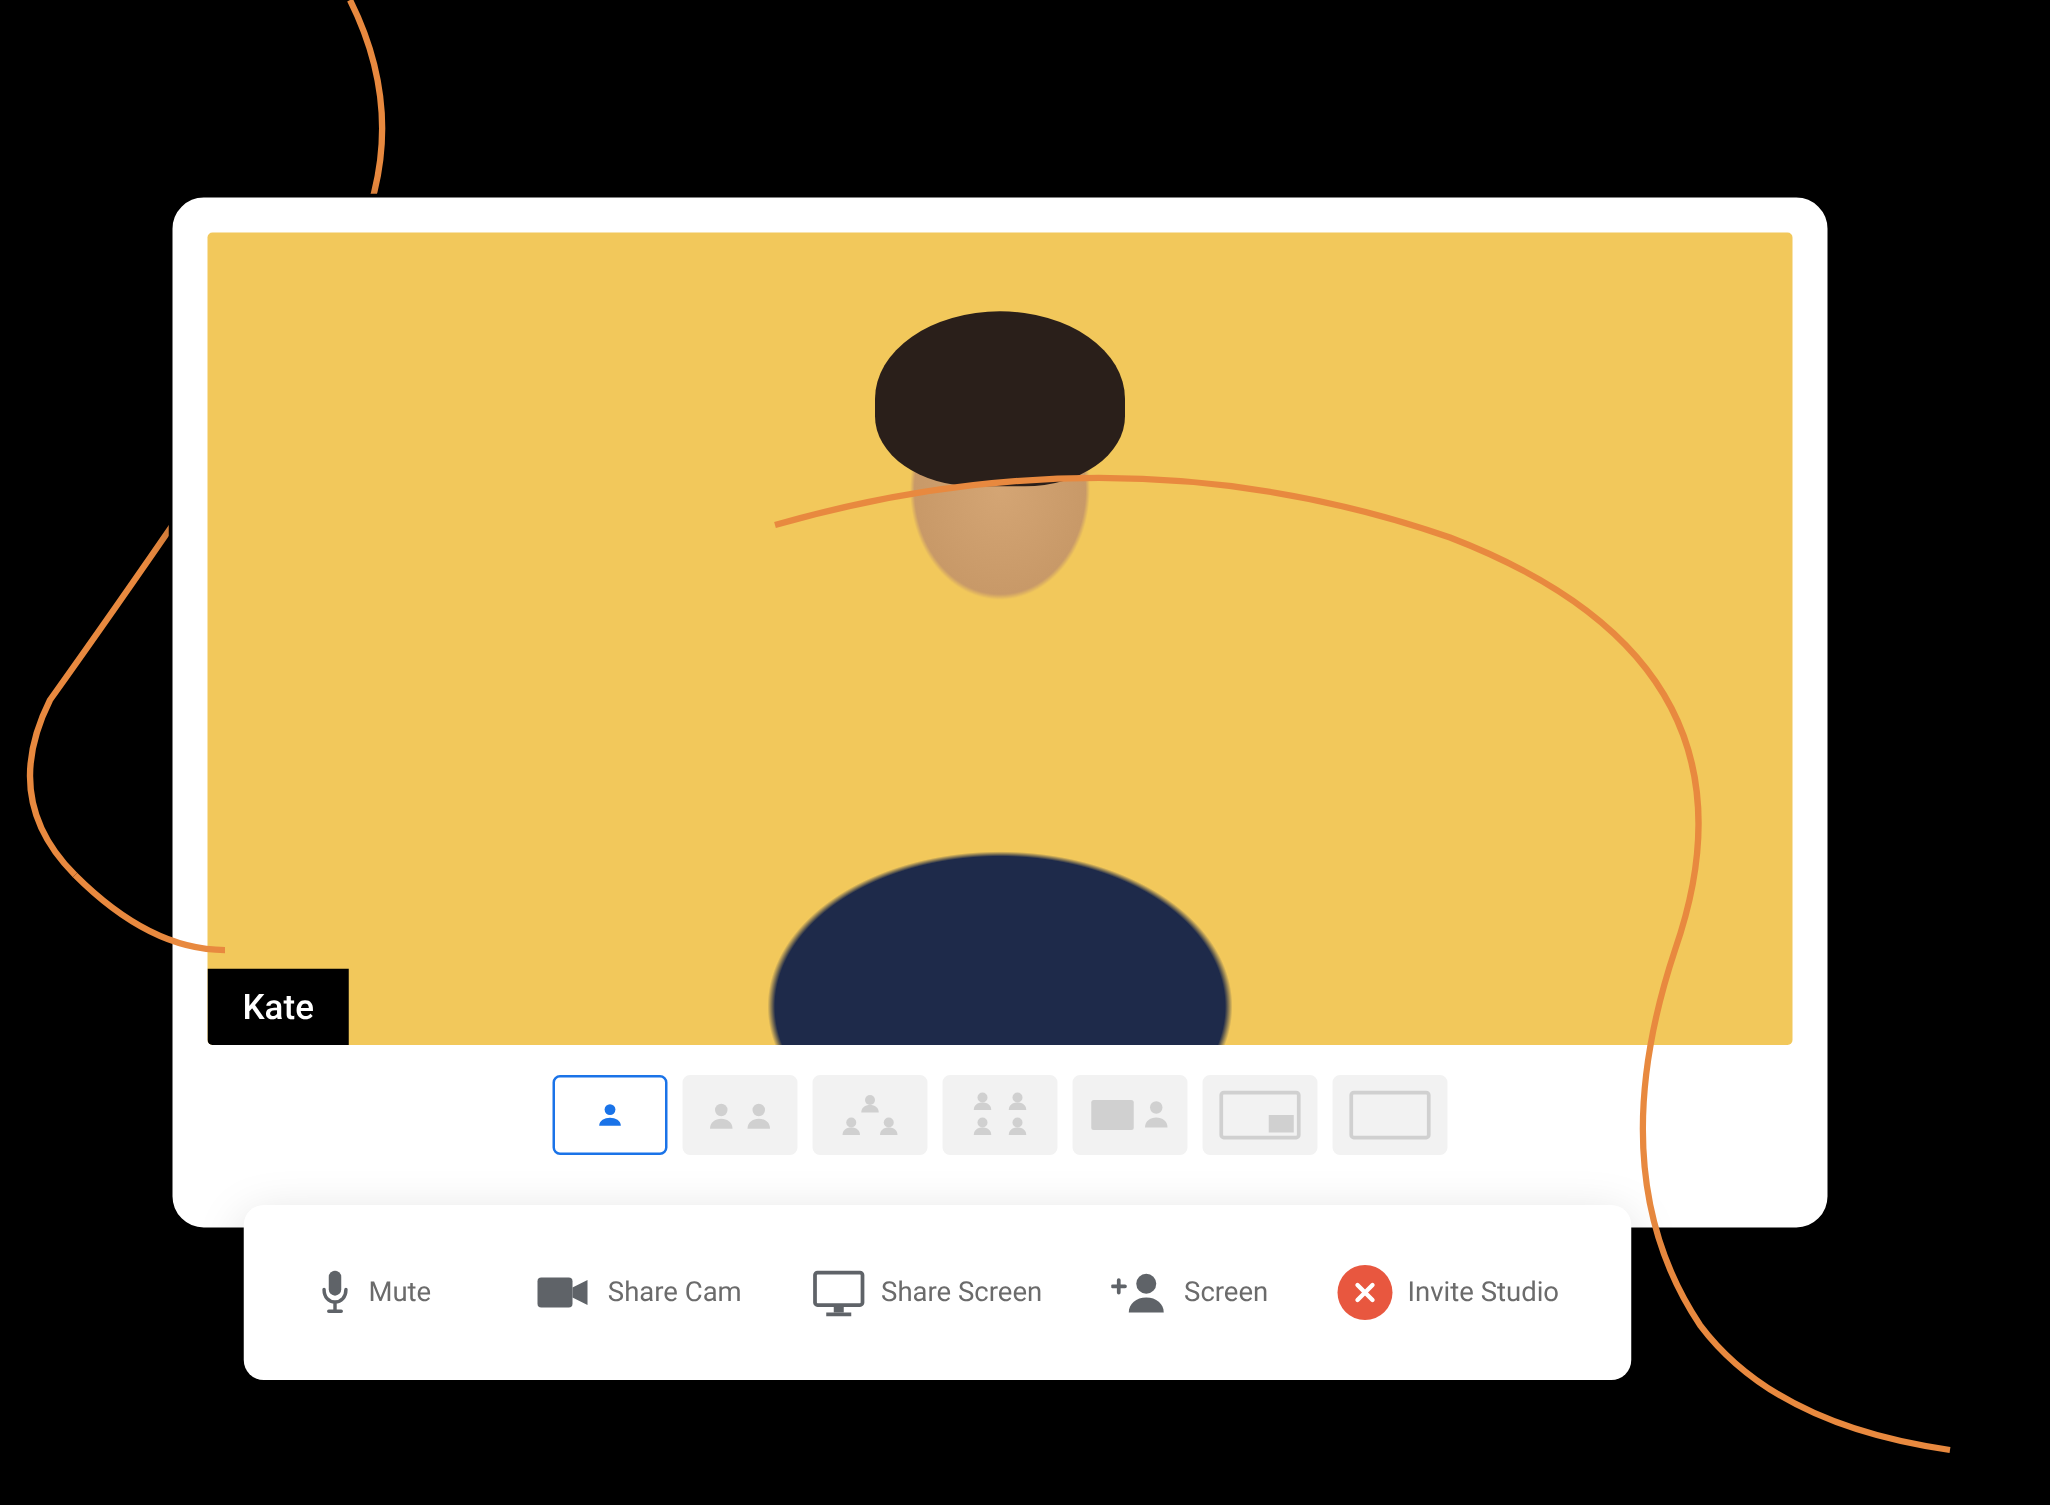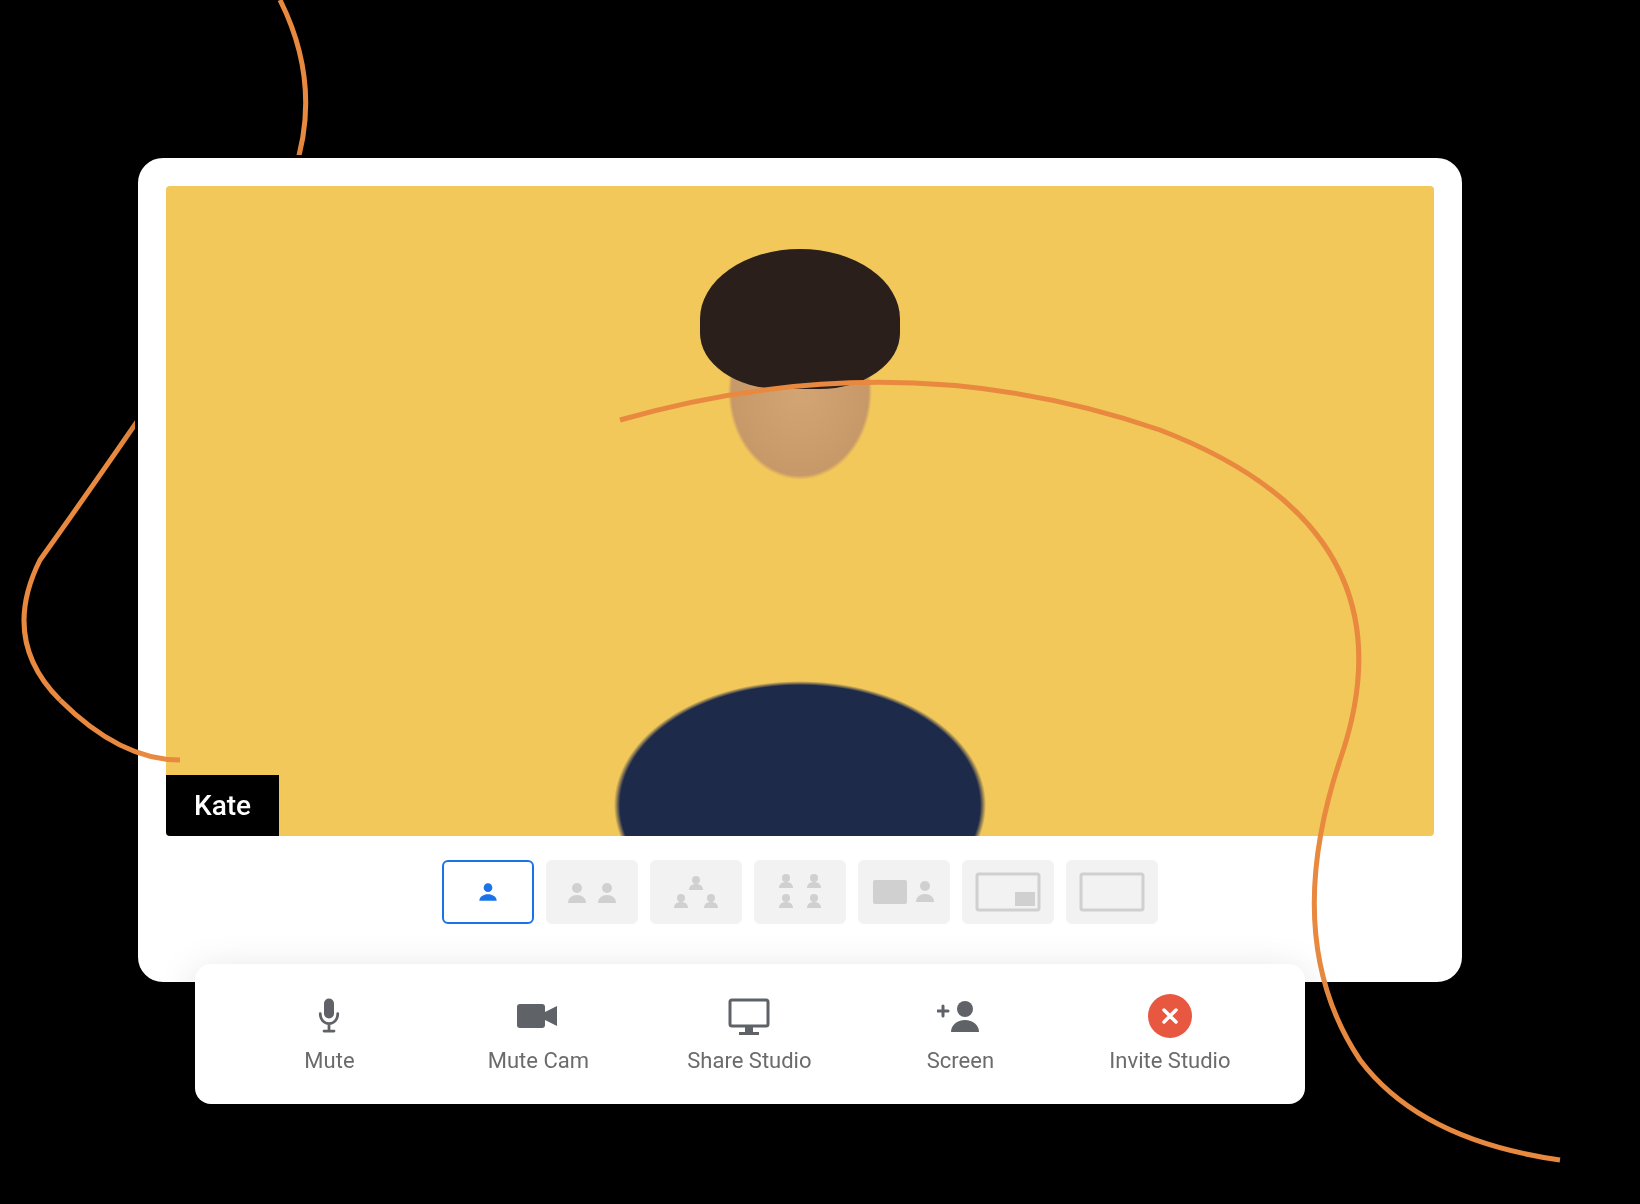--- a/index.html
+++ b/index.html
@@ -105,21 +105,21 @@
     border-radius: 16px;
     box-shadow: 0 10px 40px rgba(0,0,0,0.15);
     display: flex;
     align-items: center;
     justify-content: space-around;
     padding: 0 30px;
     z-index: 5;
   }
   .tool-btn {
     display: flex;
-    flex-direction: column;
+    flex-direction: row;
     align-items: center;
     gap: 12px;
     cursor: pointer;
     min-width: 120px;
   }
   .tool-btn .icon {
     height: 40px;
     display: flex;
     align-items: center;
     justify-content: center;
@@ -245,33 +245,33 @@
     <div class="label">Mute</div>
   </div>
 
   <div class="tool-btn">
     <div class="icon">
       <svg width="46" height="32" viewBox="0 0 46 32">
           <rect x="2" y="4" width="28" height="24" rx="3" fill="#5f6368"></rect>
           <path d="M30 12l12-6v20l-12-6z" fill="#5f6368"></path>
         </svg>
     </div>
-    <div class="label">Mute Cam</div>
+    <div class="label">Share Cam</div>
   </div>
 
 
   <div class="tool-btn">
     <div class="icon">
       <svg width="44" height="40" viewBox="0 0 44 40">
           <rect x="3" y="4" width="38" height="26" rx="2" fill="none" stroke="#5f6368" stroke-width="3"></rect>
           <rect x="18" y="30" width="8" height="6" fill="#5f6368"></rect>
           <rect x="12" y="36" width="20" height="3" fill="#5f6368"></rect>
         </svg>
     </div>
-    <div class="label">Share Studio</div>
+    <div class="label">Share Screen</div>
   </div>
 
   <div class="tool-btn">
     <div class="icon">
       <svg width="46" height="36" viewBox="0 0 46 36">
           <circle cx="28" cy="11" r="8" fill="#5f6368"></circle>
           <path d="M14 34c0-7 6-12 14-12s14 5 14 12" fill="#5f6368"></path>
           <path d="M6 8v10M1 13h10" stroke="#5f6368" stroke-width="3" stroke-linecap="round"></path>
         </svg>
     </div>

